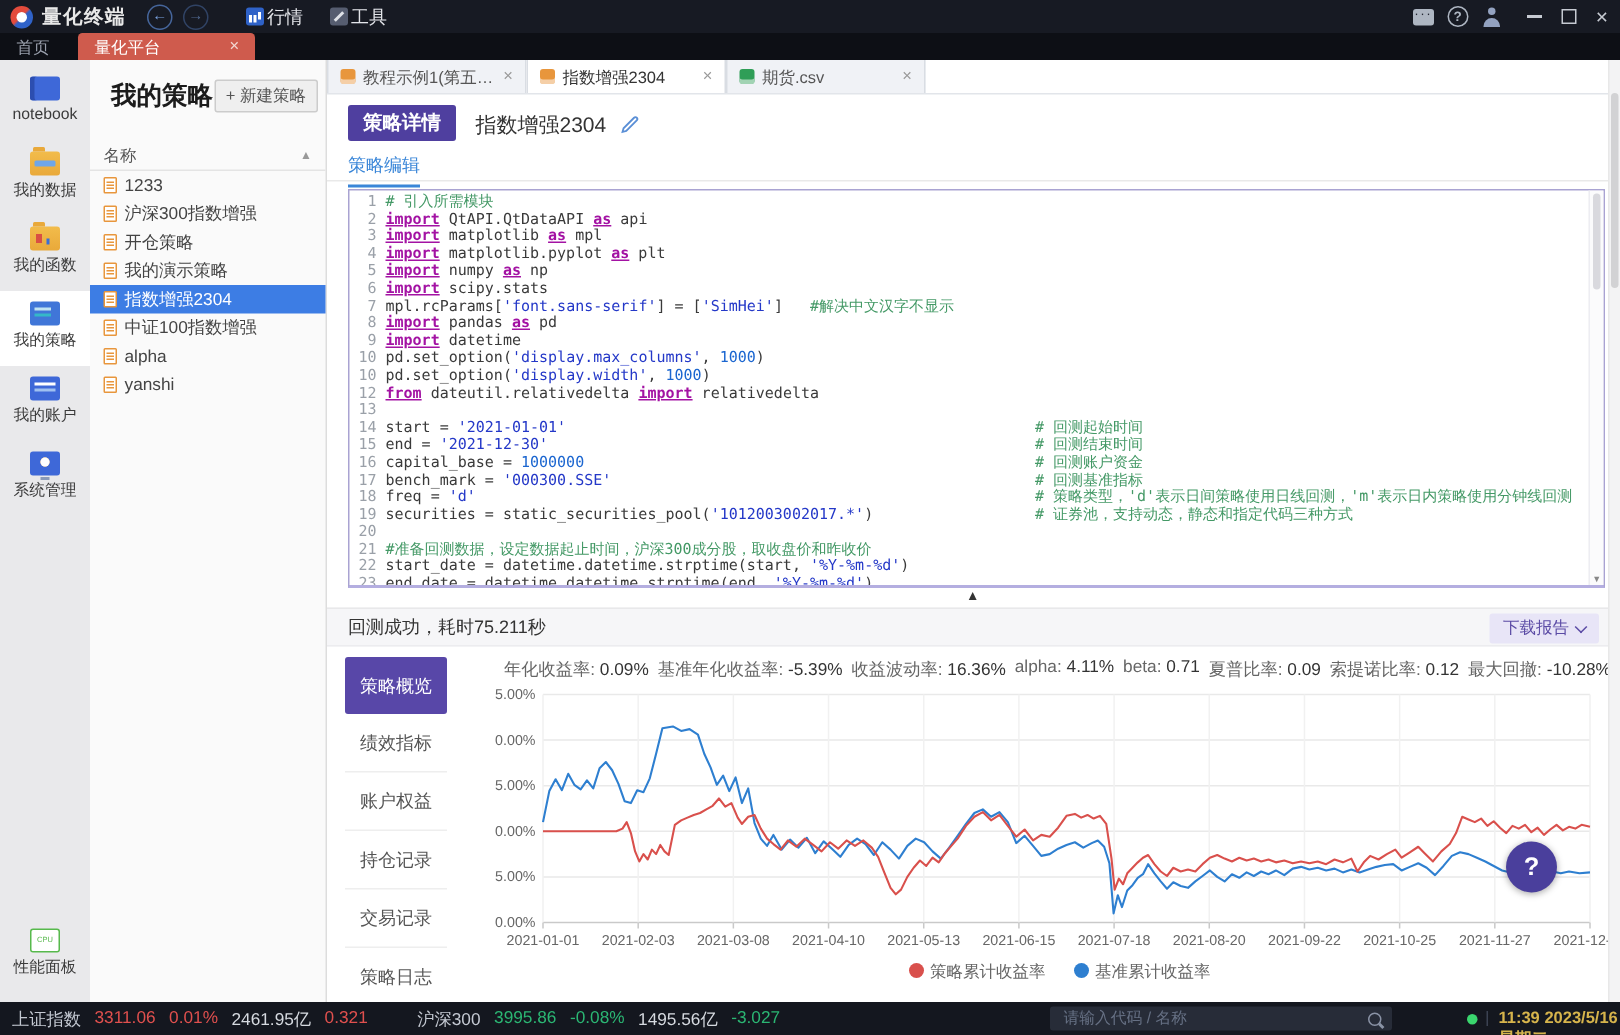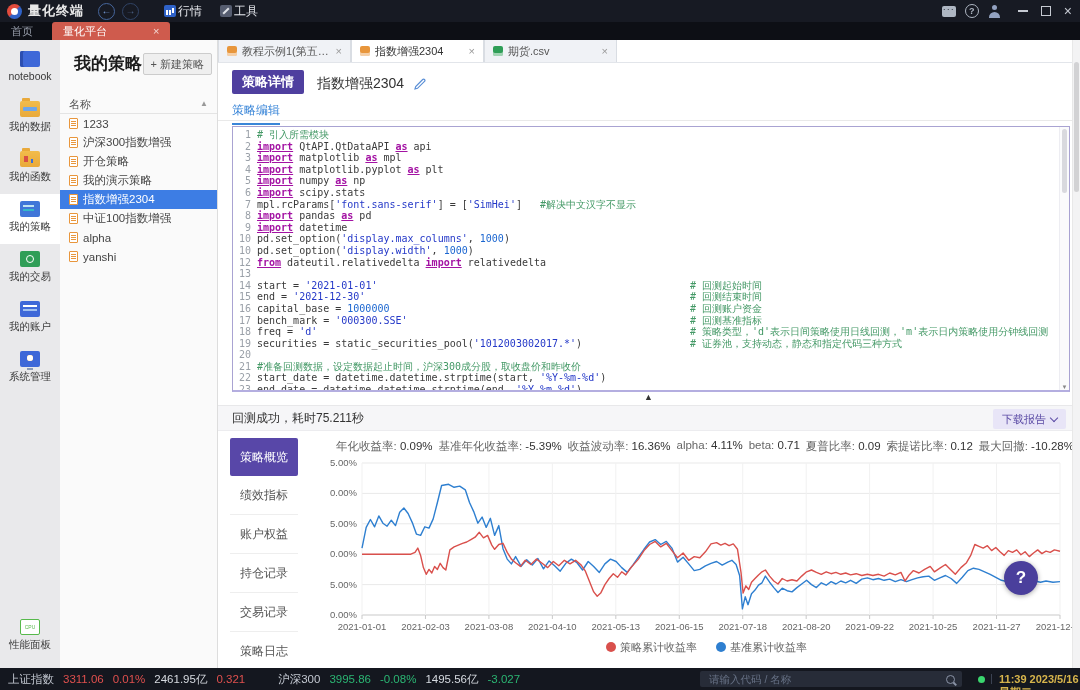--- a/index.html
+++ b/index.html
@@ -140,21 +140,21 @@
   .pg-thumb{position:absolute;top:22px;left:1px;width:5px;height:130px;background:#d2d2d4;border-radius:3px;}
   
   .statusbar{position:absolute;left:0;top:668px;width:1080px;height:22px;background:#14171f;display:flex;
              align-items:center;font-size:11.5px;color:#c8ccd4;padding-left:8px;box-sizing:border-box;}
   .idx{display:flex;align-items:center;margin-right:24px;}
   .ixn{color:#c3c8d1;margin-right:9px;}
   .ixv{margin-right:9px;}
   .ixv.up{color:#e0504e;}
   .ixv.down{color:#2bb673;}
   .ixv.neu{color:#d6dae0;}
-  .sb-search{position:absolute;left:700px;top:3px;width:262px;height:16px;background:#272c38;border-radius:2px;
+  .sb-search{position:absolute;left:700px;top:3px;width:228px;height:16px;background:#272c38;border-radius:2px;
              display:flex;align-items:center;padding:0 7px;box-sizing:border-box;}
   .sb-search input{flex:1;background:transparent;border:none;outline:none;color:#aab;font-size:10.5px;
                    font-family:"Liberation Sans",sans-serif;}
   .sb-search input::placeholder{color:#667084;}
   .mag{width:7px;height:7px;border:1.5px solid #8a93a6;border-radius:50%;position:relative;flex:none;}
   .mag::after{content:"";position:absolute;left:6px;top:7px;width:4px;height:1.5px;background:#8a93a6;transform:rotate(45deg);}
   .sb-dot{position:absolute;left:978px;top:8px;width:7px;height:7px;border-radius:50%;background:#3ad66e;}
   .sb-div{position:absolute;left:991px;top:6px;width:1px;height:10px;background:#3b4252;}
   .sb-time{position:absolute;left:999px;top:5px;color:#d6b44c;font-size:11px;font-weight:bold;}
 </style>
@@ -205,24 +205,20 @@
         <span class="sbic data-folder-icon"></span>
         <div class="sbl">我的数据</div>
       </div>
       <div class="sbi">
         <span class="sbic function-folder-icon"></span>
         <div class="sbl">我的函数</div>
       </div>
       <div class="sbi active">
         <span class="sbic strategy-icon"></span>
         <div class="sbl">我的策略</div>
-      </div>
-      <div class="sbi">
-        <span class="sbic trade-icon"></span>
-        <div class="sbl">我的交易</div>
       </div>
       <div class="sbi">
         <span class="sbic account-icon"></span>
         <div class="sbl">我的账户</div>
       </div>
       <div class="sbi">
         <span class="sbic system-icon"></span>
         <div class="sbl">系统管理</div>
       </div>
       <div class="sbi bottom">

